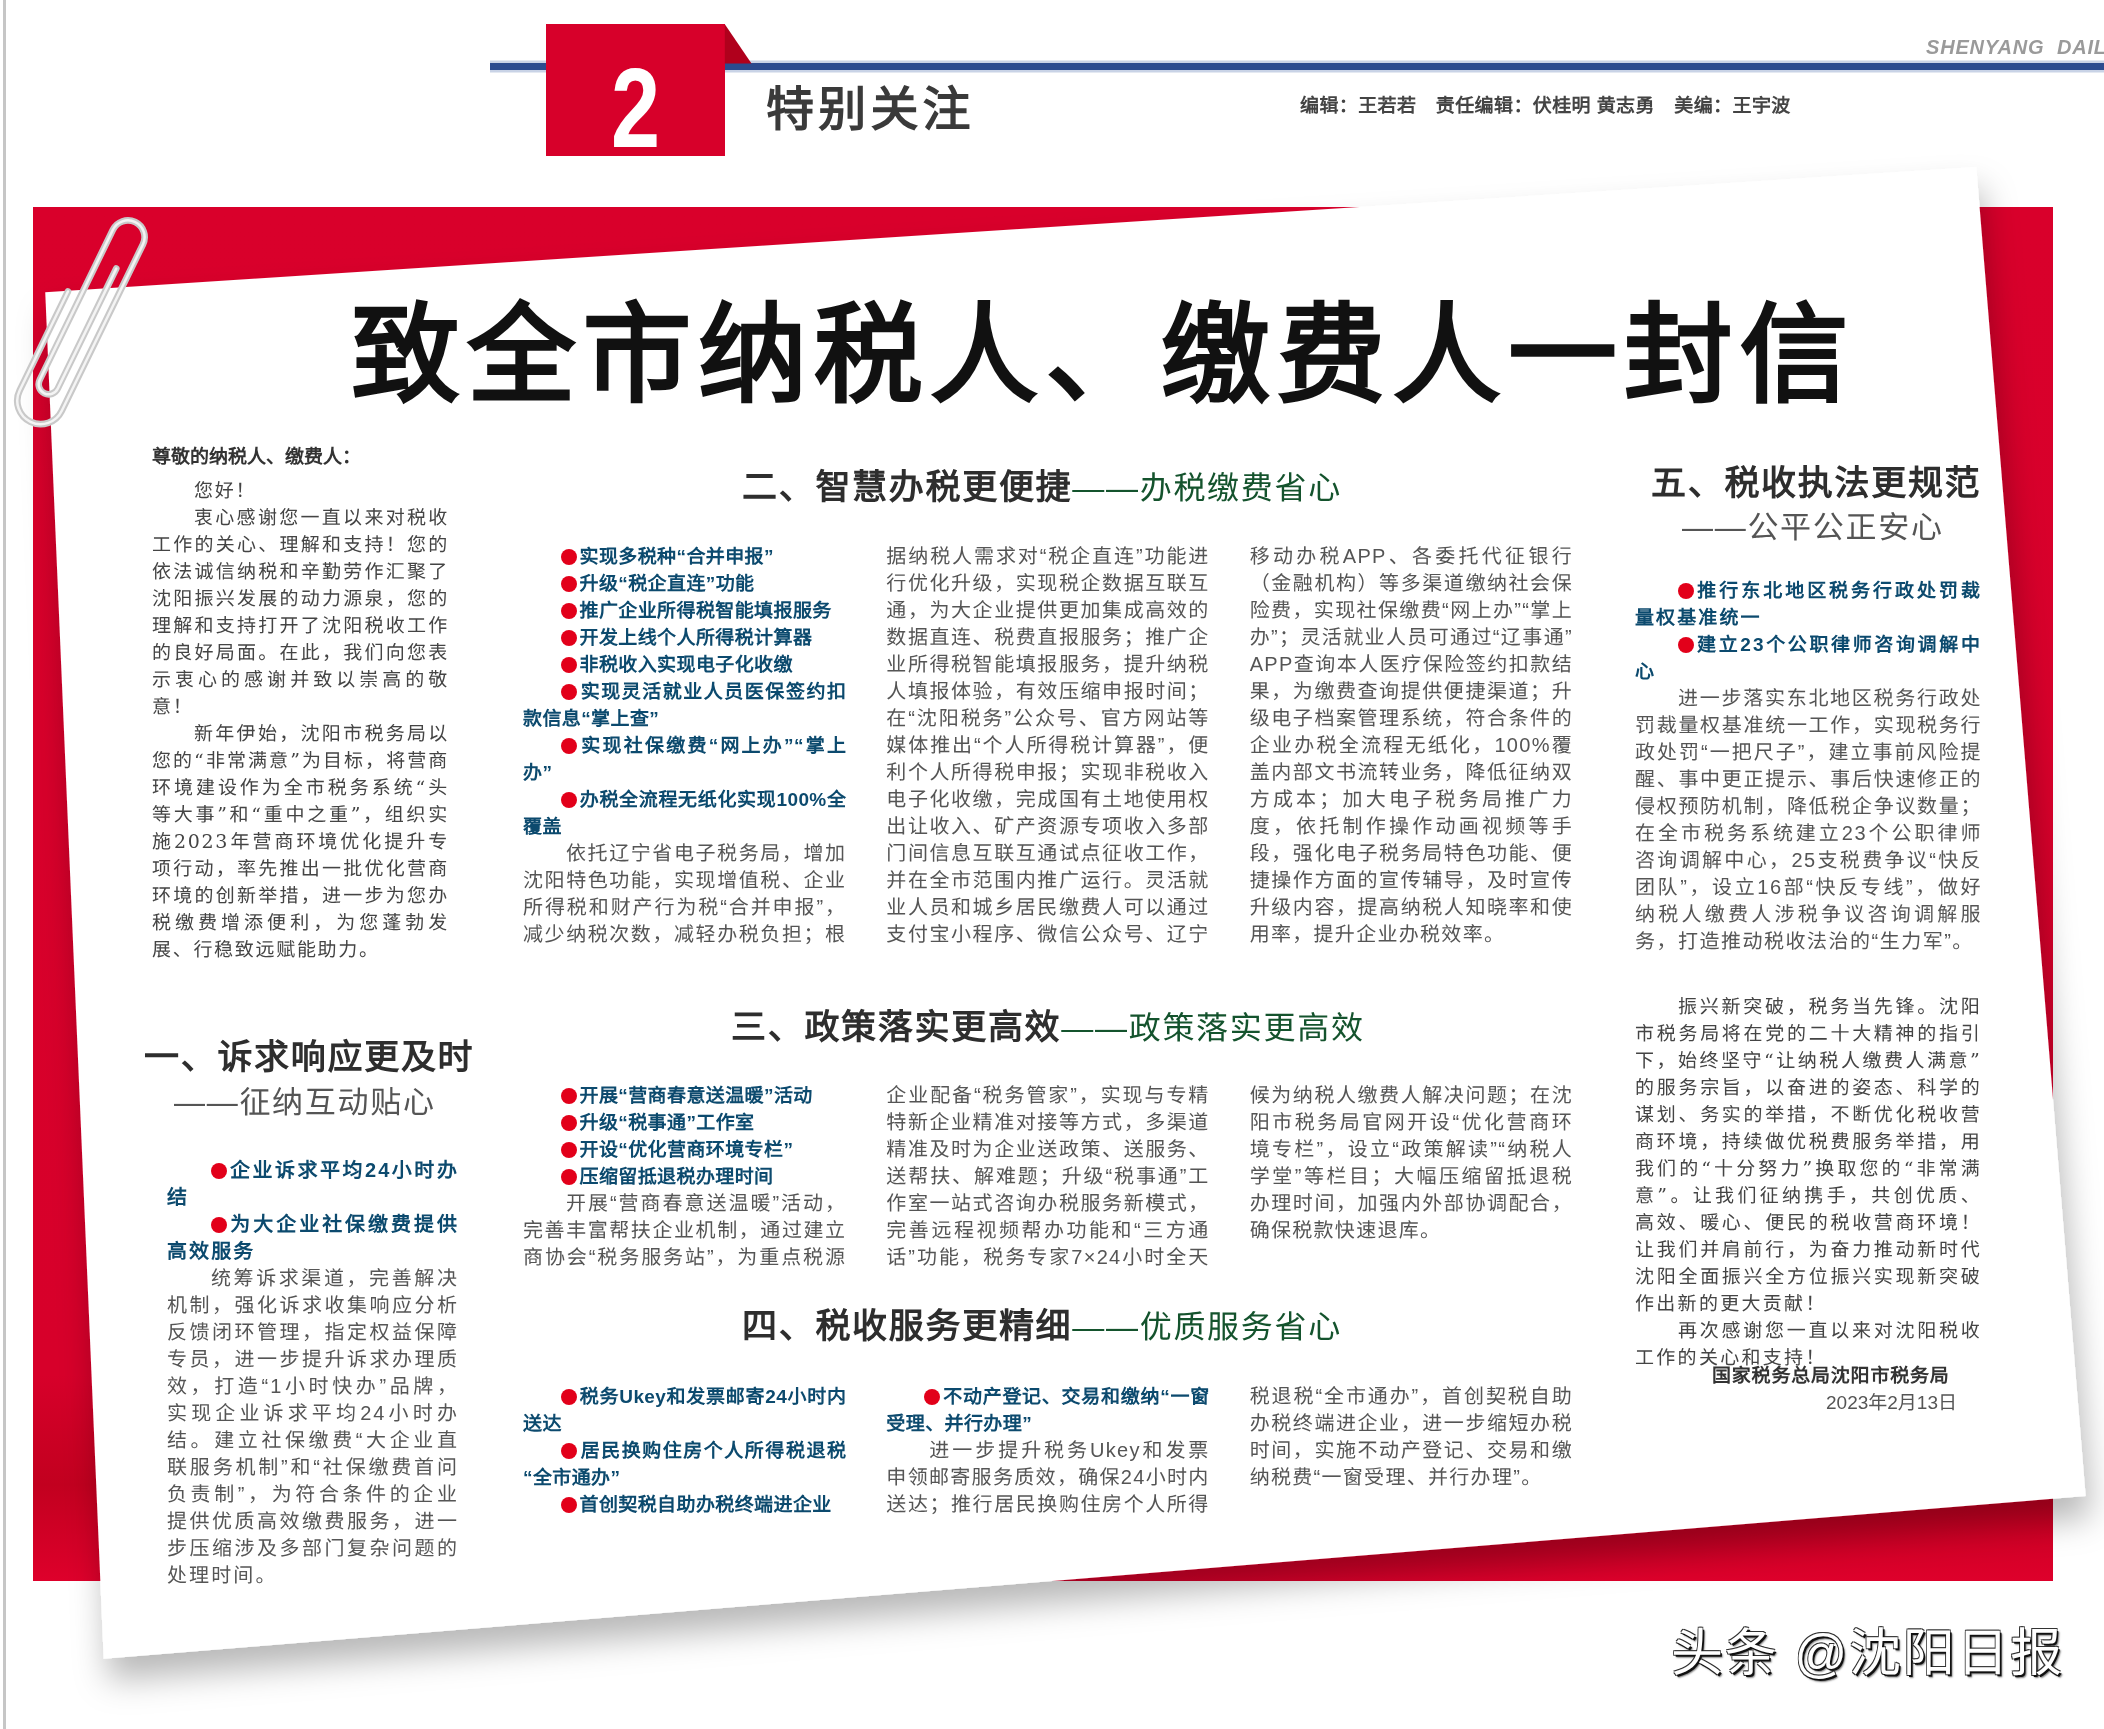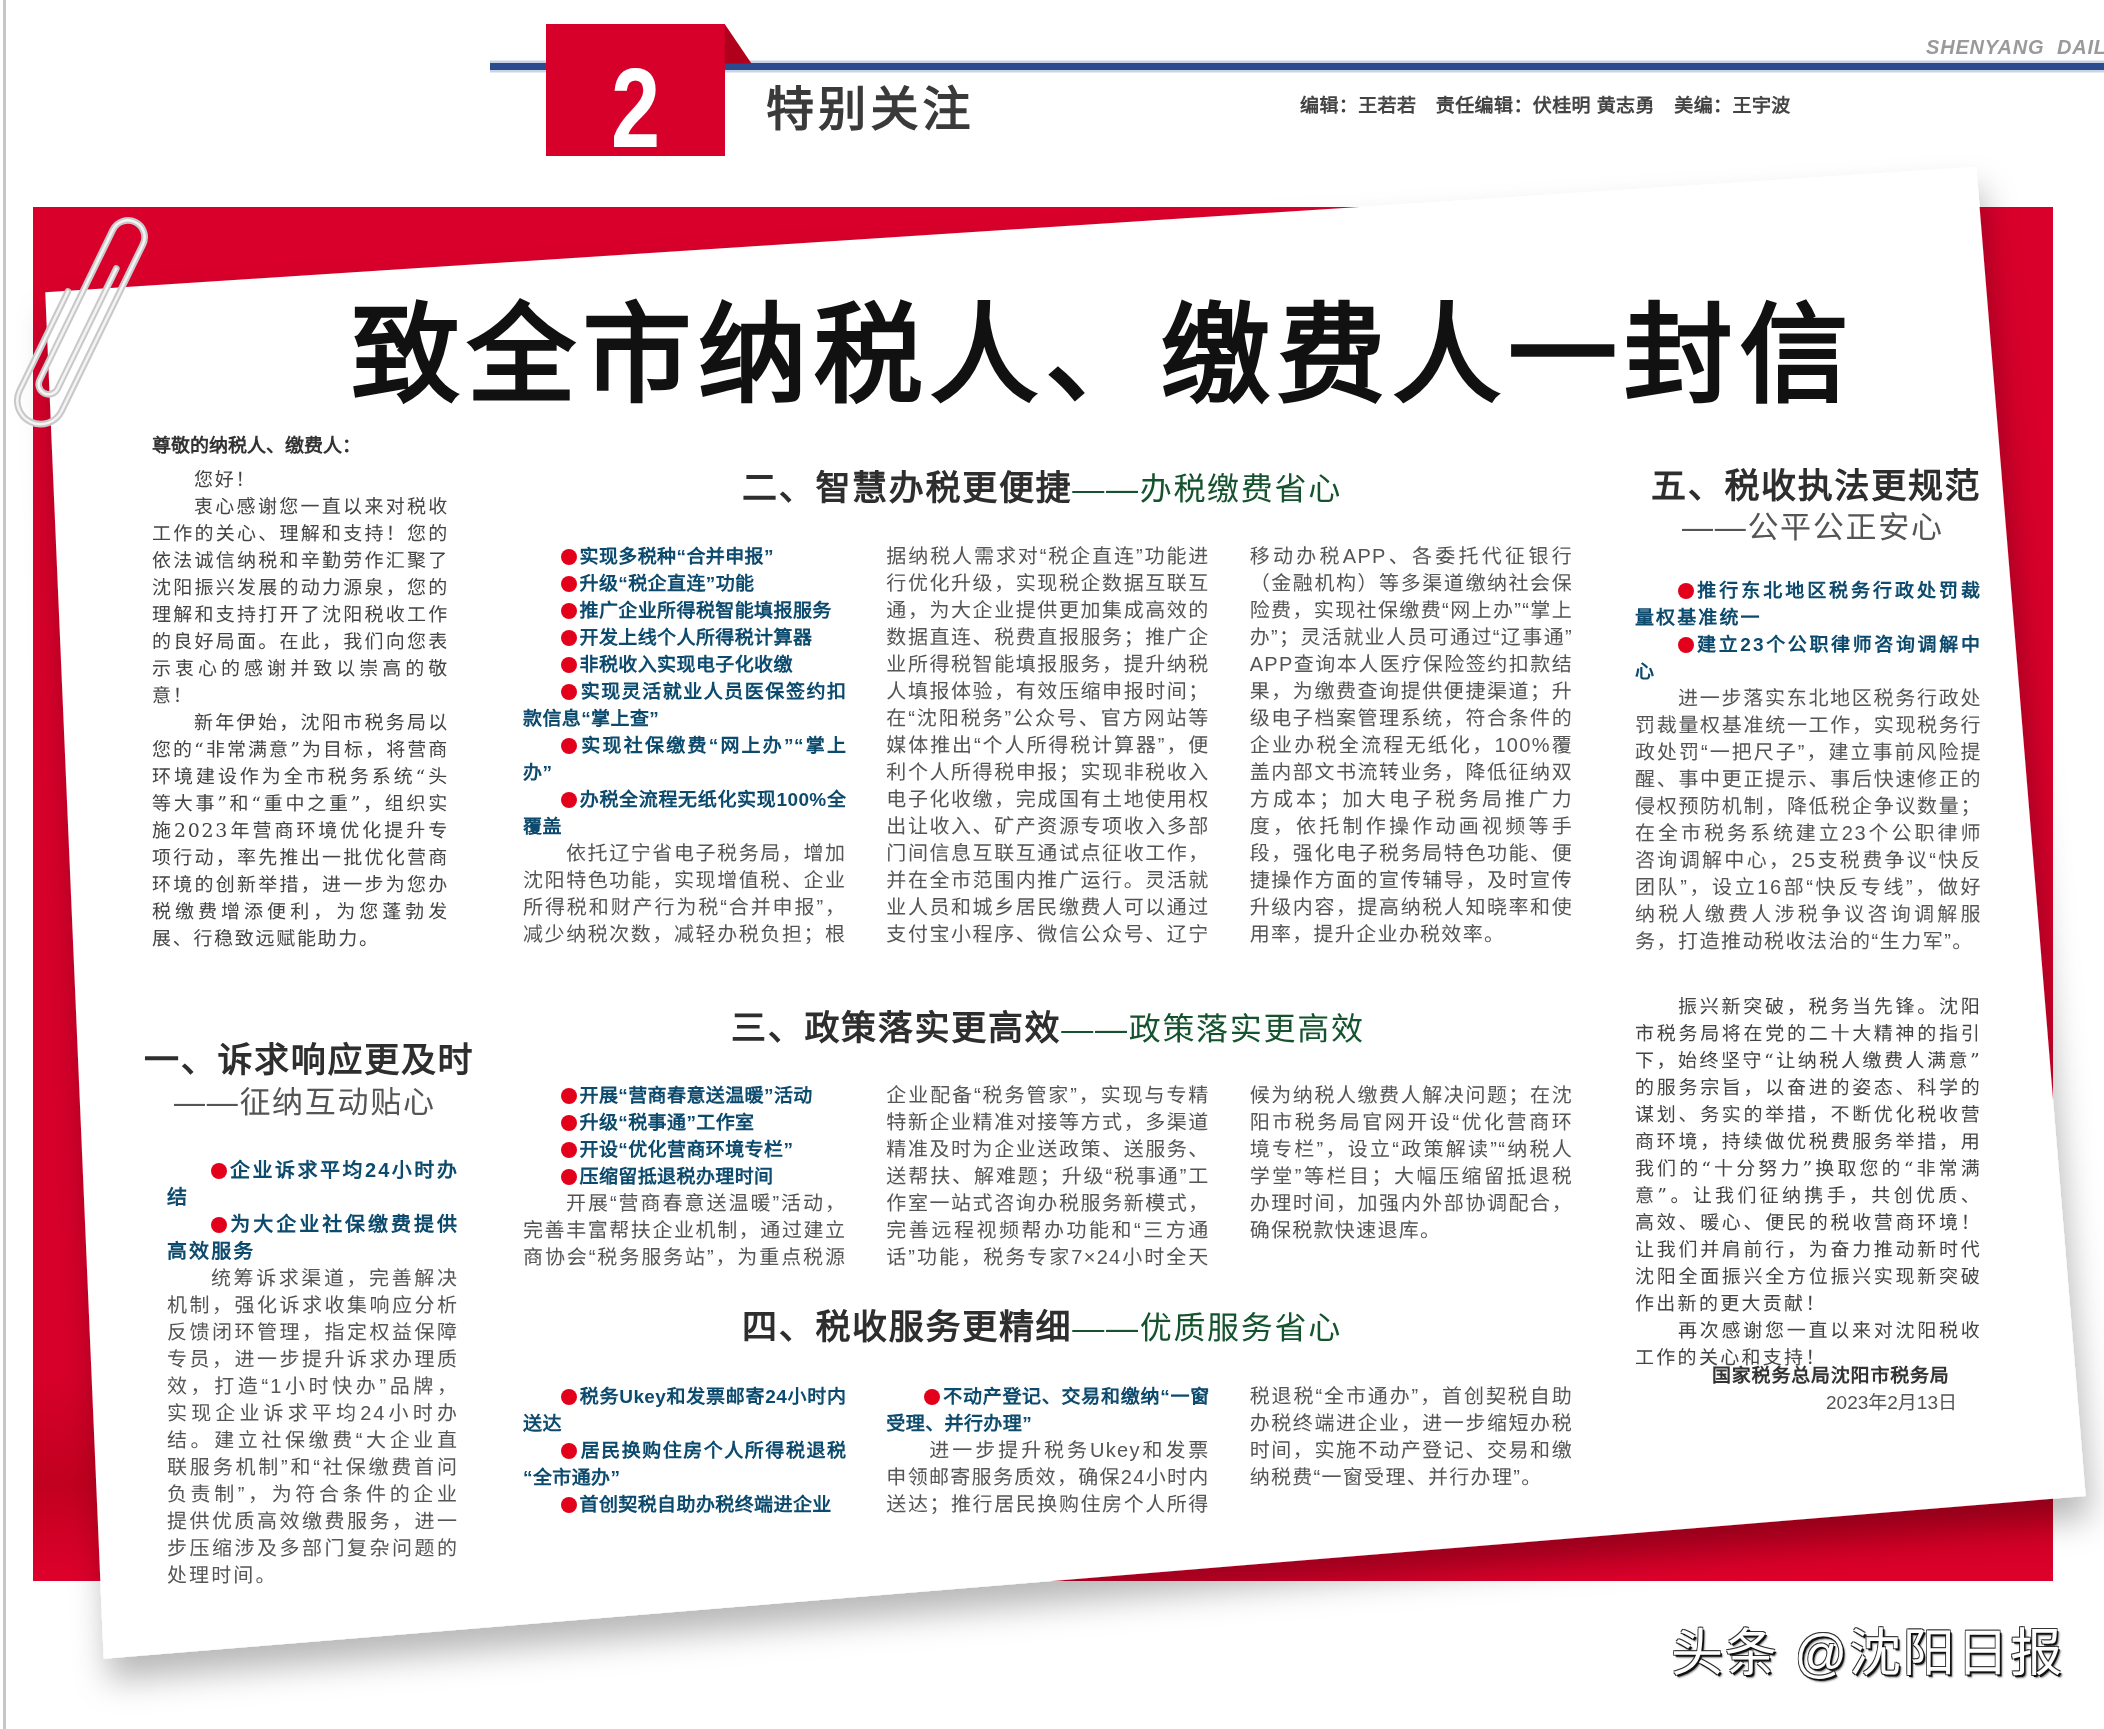--- a/index.html
+++ b/index.html
@@ -36,30 +36,30 @@
 
   
   p { margin:0; }
   .txt { font-size:20px; line-height:27px; text-align:justify; text-justify:inter-character;
          word-break:break-all; orphans:1; widows:1; }
   .bullet { font-weight:bold; color:#0c4a6e; }
   .dot { display:inline-block; width:16px; height:16px; border-radius:50%; background:#e2001a;
          vertical-align:-1.7px; margin-right:2.5px; }
 
   
-  .letter-open { left:152px; top:432px; width:297px; }
+  .letter-open { left:152px; top:443px; width:297px; }
   .letter-open .salutation { font-size:19px; line-height:27px; font-weight:bold; color:#333; margin-bottom:6.7px; }
   .letter-open .greet { font-size:19px; line-height:27px; text-indent:42px; color:#444; letter-spacing:1.7px;
                         font-family:"DejaVu Serif","Liberation Serif",serif; }
   .letter-open .para { font-size:19px; letter-spacing:1.7px; text-indent:42px; color:#444;
                        font-family:"DejaVu Serif","Liberation Serif",serif; }
 
   
   .sec-head { white-space:nowrap; letter-spacing:1.7px; }
-  .sec-head .h-main { font-family:Liberation Sans, sans-serif; font-weight:bold;
+  .sec-head .h-main { font-family:Liberation Mono, monospace; font-weight:bold;
                       font-size:35px; line-height:40px; color:#2e2e2e; }
   .sec-head .h-sub { font-size:32px; line-height:40px; color:#14532d; }
   .sec-sub { font-size:31px; line-height:37px; color:#555; white-space:nowrap; letter-spacing:1.7px; }
 
   
   .sec1-head { left:144px; top:1040px; }
   .sec1-sub { left:174px; top:1084px; }
   .sec1-text { left:167px; top:1157px; width:292px; }
   .sec1-text .bullet { font-size:20px; letter-spacing:2.1px; text-indent:44px; }
   .sec1-text .body { letter-spacing:2.1px; text-indent:44px; color:#555; }

